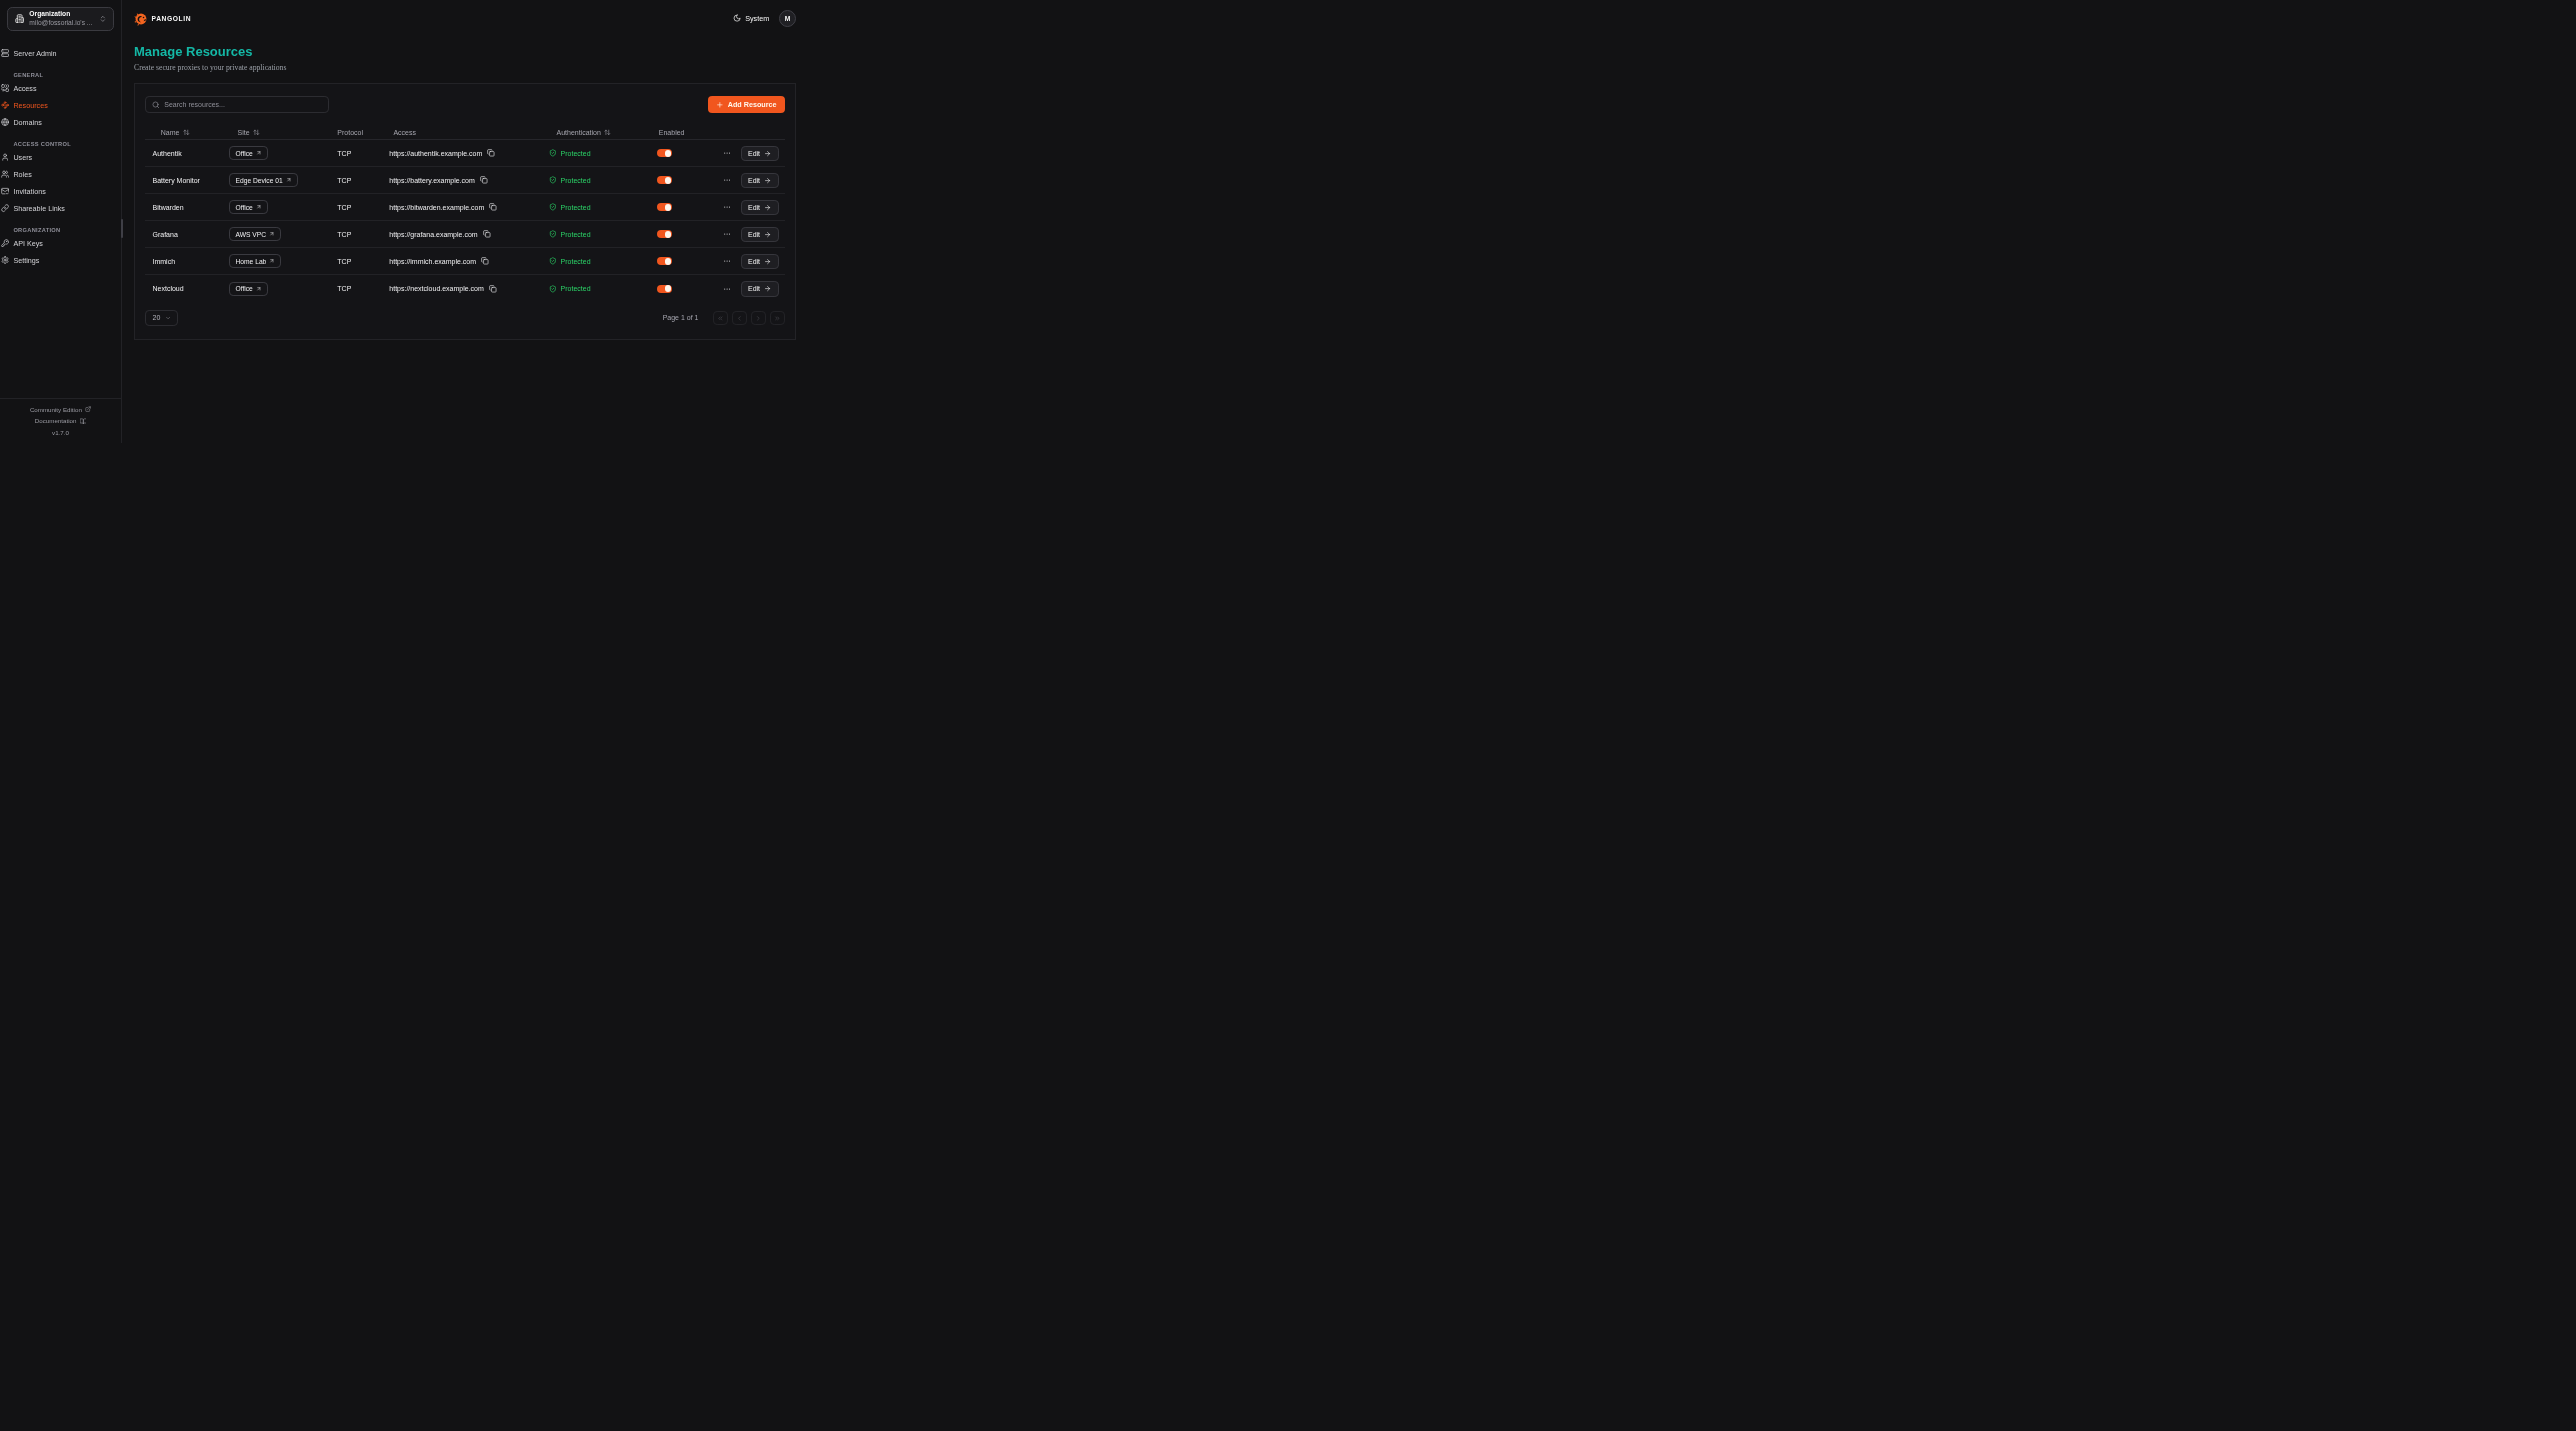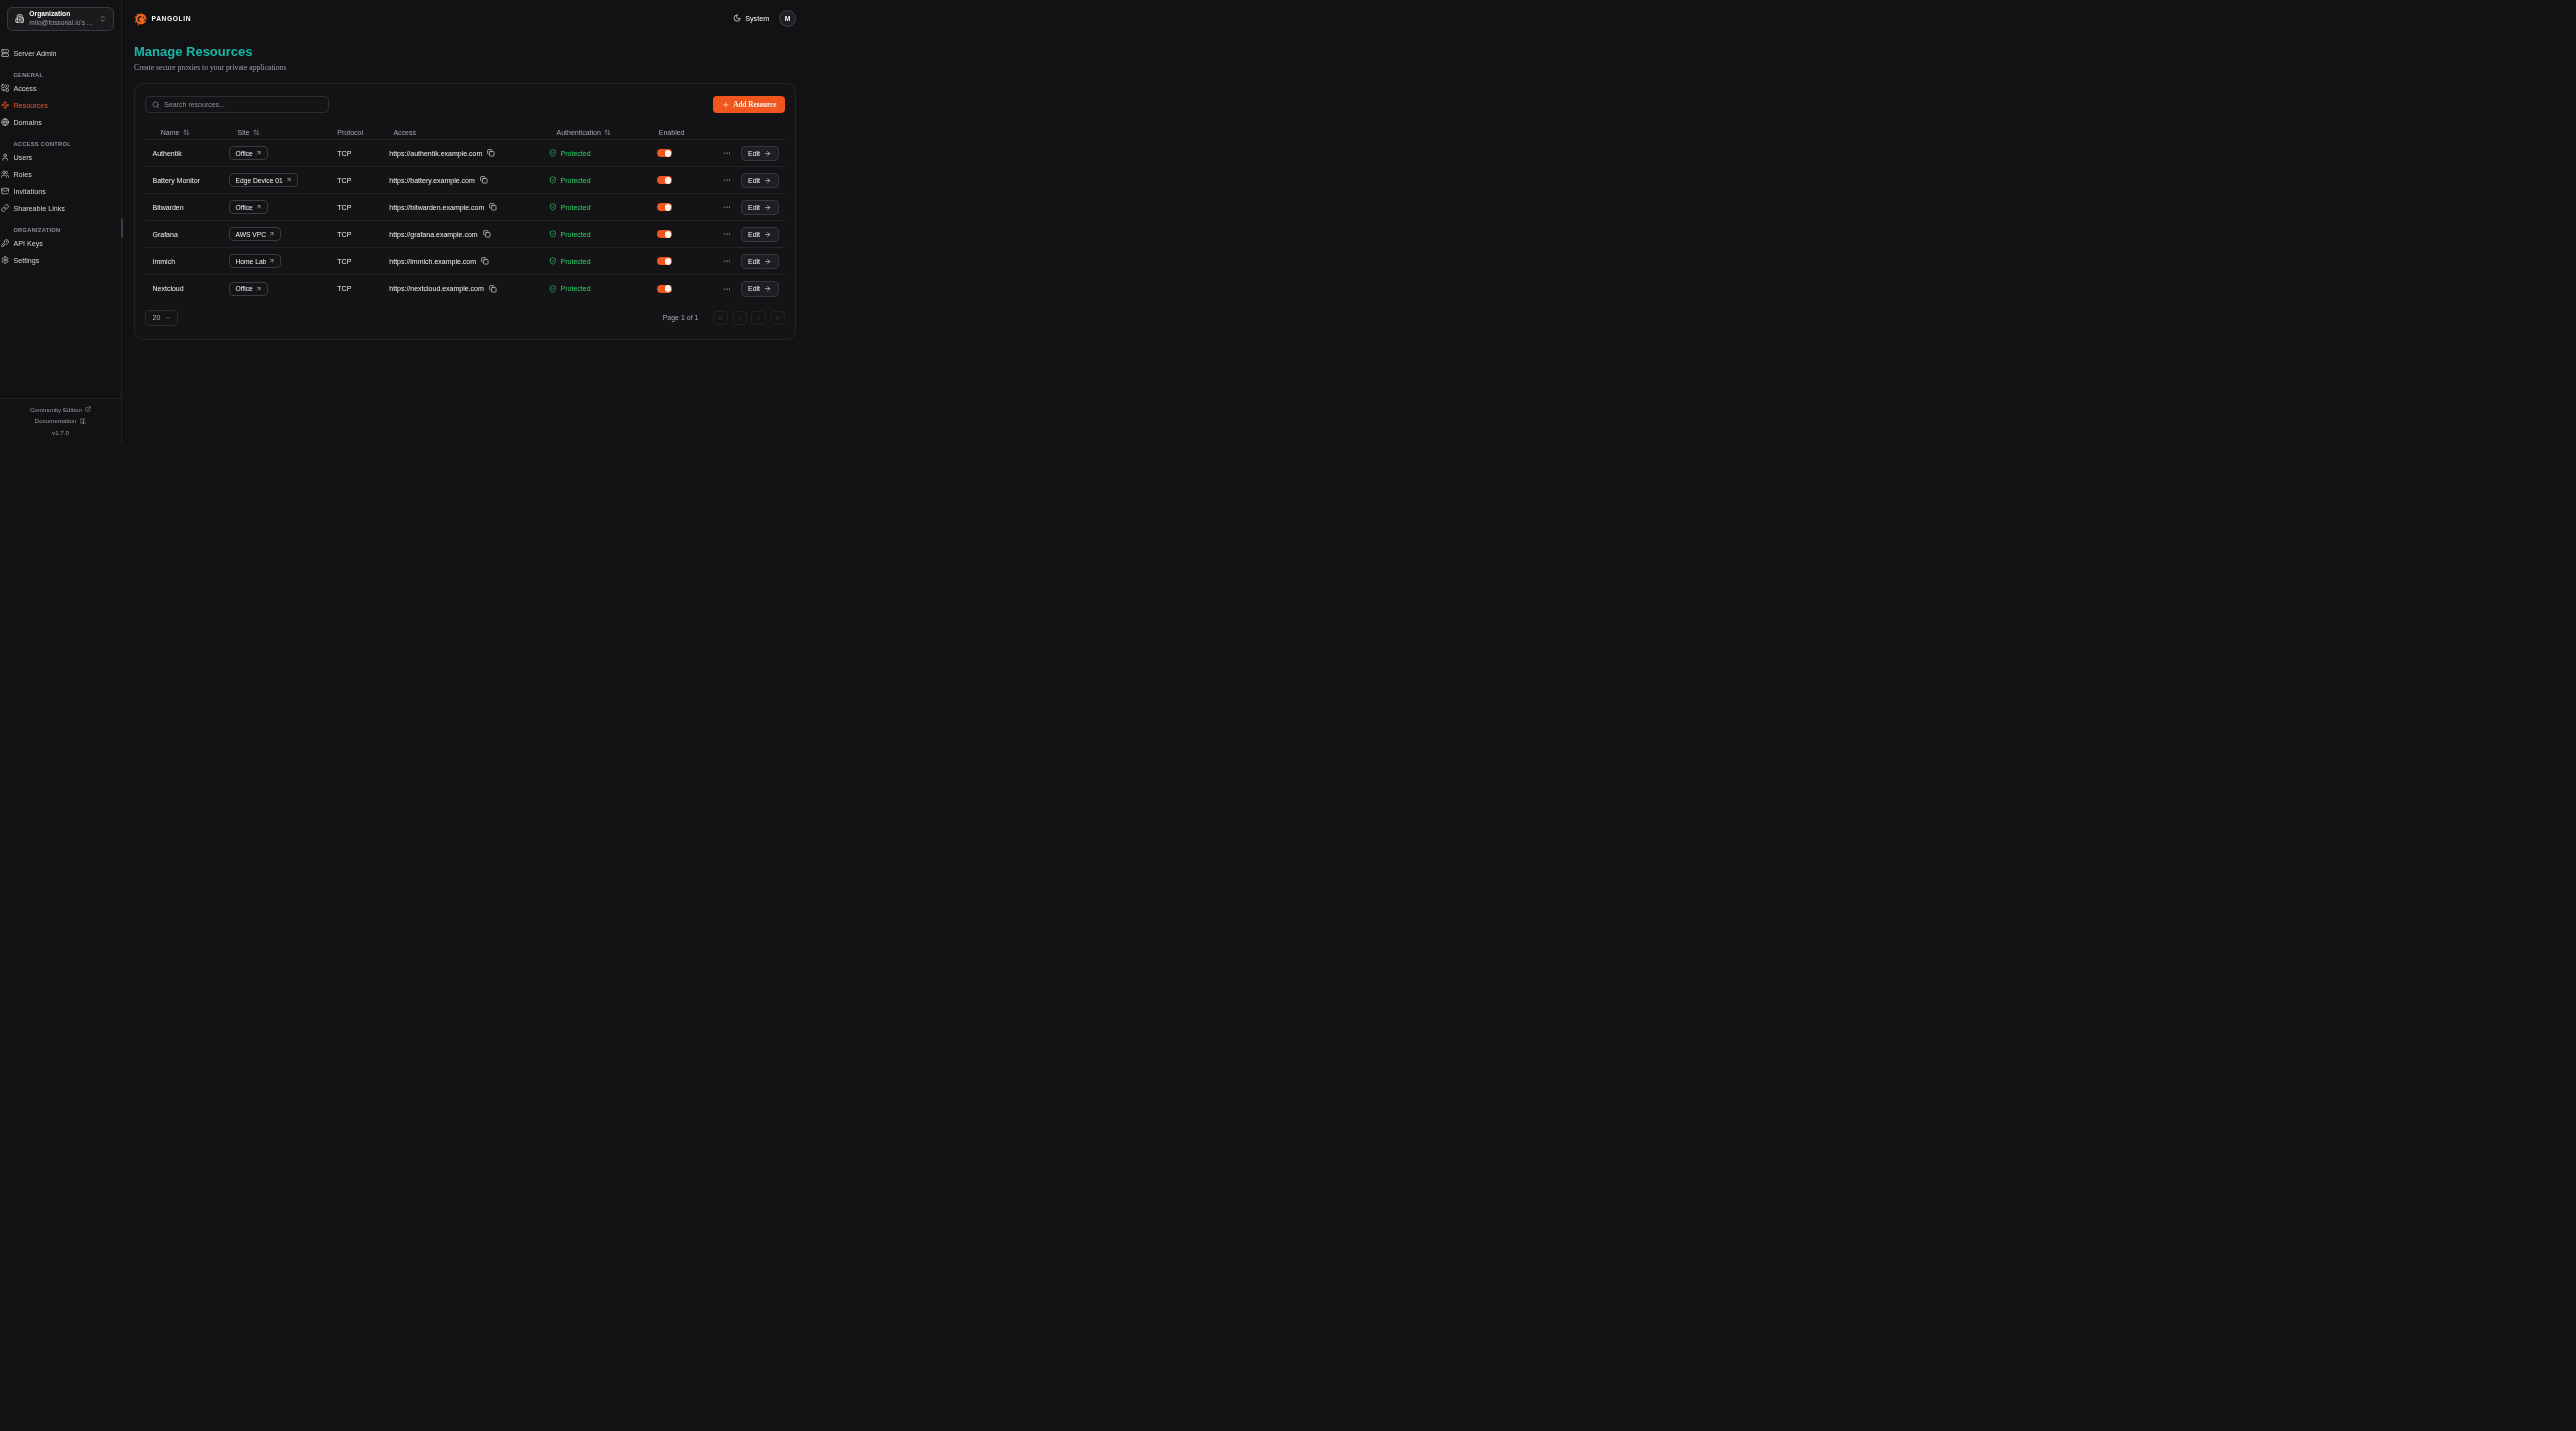--- a/index.html
+++ b/index.html
@@ -68,38 +68,38 @@
     font-size:6.7px; font-weight:700; color:#fafafa; cursor:pointer;
   }
 
   .page-head { padding:6.7px 12px 0; }
   .page-title { font-size:13px; line-height:16.5px; font-weight:700; color:#14b8a6; }
   .page-sub { margin-top:2.6px; font-size:7.7px; color:#9ba0a8;font-family:Liberation Serif, serif; }
 
   
   .card {
     margin:10.8px 12px 0; height:257px;
-    background:#141417; border:0.5px solid #232327; border-radius:9px;
+    background:#141417; border:0.5px solid #232327; border-radius:0;
     padding:12.4px 10.3px 0;
   }
   .card-toolbar { display:flex; justify-content:space-between; align-items:center; margin-bottom:11.3px; }
   .search-box {
     width:184px; height:17.5px; border:0.5px solid #2c2c31; border-radius:4.1px;
     display:flex; align-items:center; padding:0 5.2px 0 6.2px; gap:4.1px; color:#8f8f98;
     background:transparent;
   }
   .search-box input {
     flex:1; background:transparent; border:none; outline:none;
     color:#e4e4e7; font-size:7px; font-family:inherit;
   }
   .search-box input::placeholder { color:#8f8f98; }
   .btn-accent {
     height:16.5px; padding:0 8.2px; border:none; border-radius:4.1px;
     background:var(--accent); color:#fff7ed; font-size:7.2px; font-weight:600;
-    display:flex; align-items:center; gap:4.1px; cursor:pointer; font-family:Liberation Serif, serif;
+    display:flex; align-items:center; gap:4.1px; cursor:pointer; font-family:Liberation Sans, sans-serif;
   }
 
   
   .thead, .trow {
     display:grid;
     grid-template-columns:84px 108px 52px 160px 108px 55px 1fr;
     align-items:center;
   }
   .thead { height:15.5px; border-bottom:0.5px solid #26262b; color:#a6a6af; font-size:7px; }
   .thead .cell { display:flex; align-items:center; gap:3.6px; }

